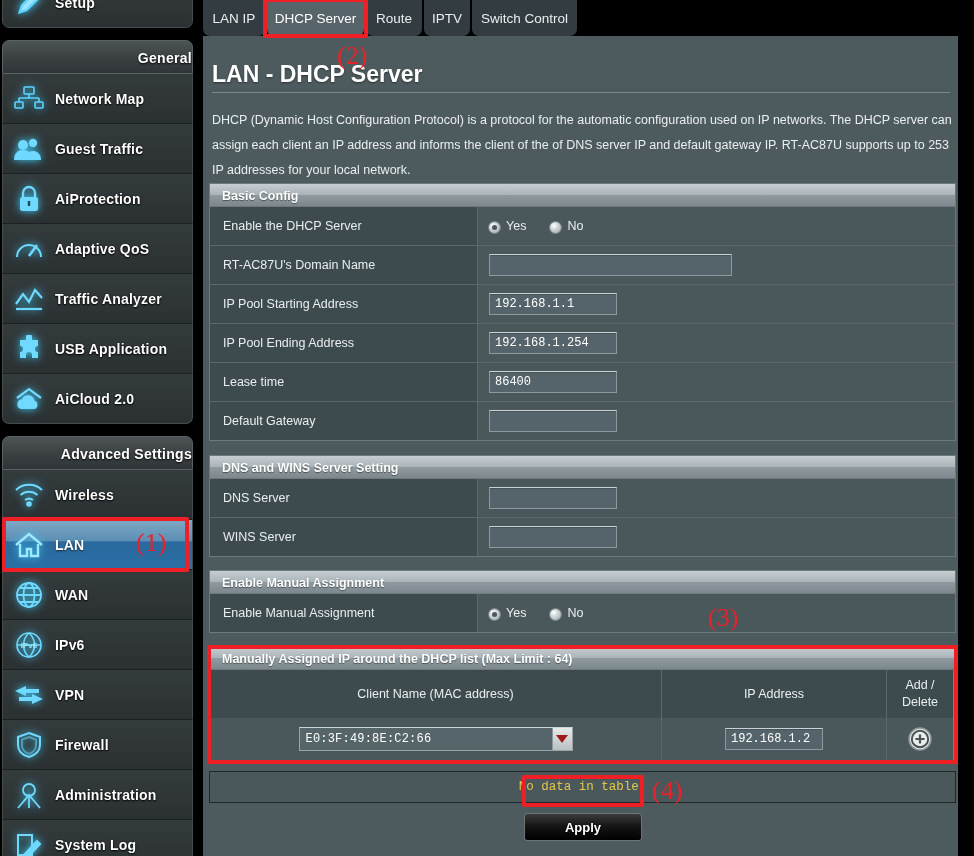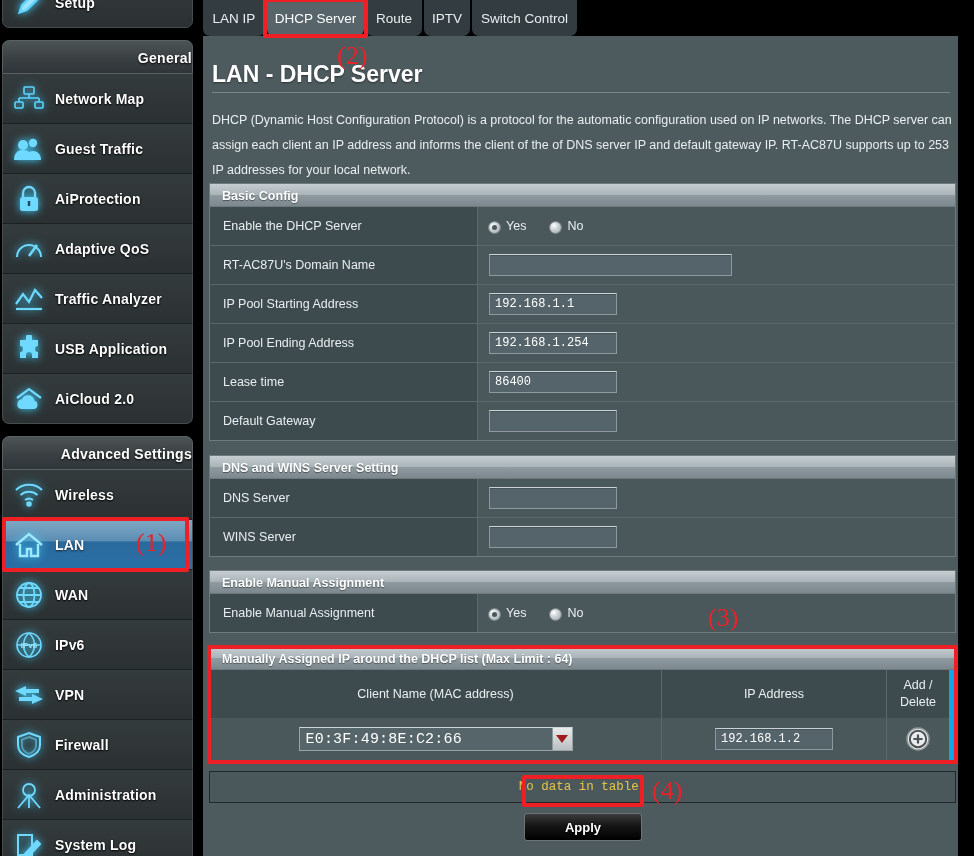--- a/index.html
+++ b/index.html
@@ -142,21 +142,21 @@
   }
   .radio.on::after {
     content:""; position:absolute; left: 3px; top: 3px;
     width: 5px; height: 5px; border-radius: 50%;
     background: #4a575c;
   }
   .radio-gap { width: 12px; }
 
   
   .mtable {
-    border-left: 1px solid #6e797d; border-right: 7px solid #0ea5e9;
+    border-left: 1px solid #6e797d; border-right: 3px solid #0ea5e9;
     border-bottom: 1px solid #6e797d;
   }
   .mhead { display: flex; background: #3e4b4e; height: 48px; }
   .mhead > div {
     display: flex; align-items: center; justify-content: center;
     font-size: 12.5px; color: #e9eef0; text-align: center;
     border-right: 1px solid #5d686c;
   }
   .mhead > div:last-child { border-right: none; }
   .c-client { width: 452px; flex: 0 0 452px; }
@@ -167,21 +167,21 @@
     display:flex; align-items:center; justify-content:center;
     border-right: 1px solid #5d686c;
   }
   .mbody > div:last-child { border-right: none; }
   .select {
     width: 274px; height: 24px; display:flex; align-items:center;
     background: #56656a; border: 1px solid #9aa5aa; border-top-color:#cdd5d8;
     position: relative;
   }
   .select .sv {
-    flex:1; font-family:"Liberation Mono", monospace; font-size: 15px;
+    flex:1; font-family:"Liberation Mono", monospace; font-size: 12px;
     color:#fff; padding-left: 6px; letter-spacing: .2px;
   }
   .select .arrow {
     width: 20px; height: 22px; background: linear-gradient(180deg,#e8eaea,#b9c0c2);
     border-left: 1px solid #8d989c;
     display:flex; align-items:center; justify-content:center;
   }
   .tri {
     width: 0; height: 0; border-left: 6px solid transparent;
     border-right: 6px solid transparent; border-top: 8px solid #a01c1c;
@@ -514,21 +514,21 @@
           <div class="mbody">
             <div class="c-client">
               <div class="select">
                 <span class="sv">E0:3F:49:8E:C2:66</span>
                 <span class="arrow">
                     <span class="tri"></span>
                   </span>
               </div>
             </div>
             <div class="c-ip">
-              <div class="txtbox" style="width:118px;">192.168.1.2</div>
+              <div class="txtbox" style="width:98px;">192.168.1.2</div>
             </div>
             <div class="c-add">
               <span class="plus-ico">
                 <svg width="26" height="26" viewBox="0 0 26 26">
                   <circle cx="13" cy="13" r="11" fill="#e9ecec" stroke="#8d9698" stroke-width="1.5"></circle>
                   <circle cx="13" cy="13" r="8.2" fill="none" stroke="#4a5254" stroke-width="2"></circle>
                   <path d="M13 8.4 v9.2 M8.4 13 h9.2" stroke="#4a5254" stroke-width="2.2"></path>
                 </svg>
               </span>
             </div>

